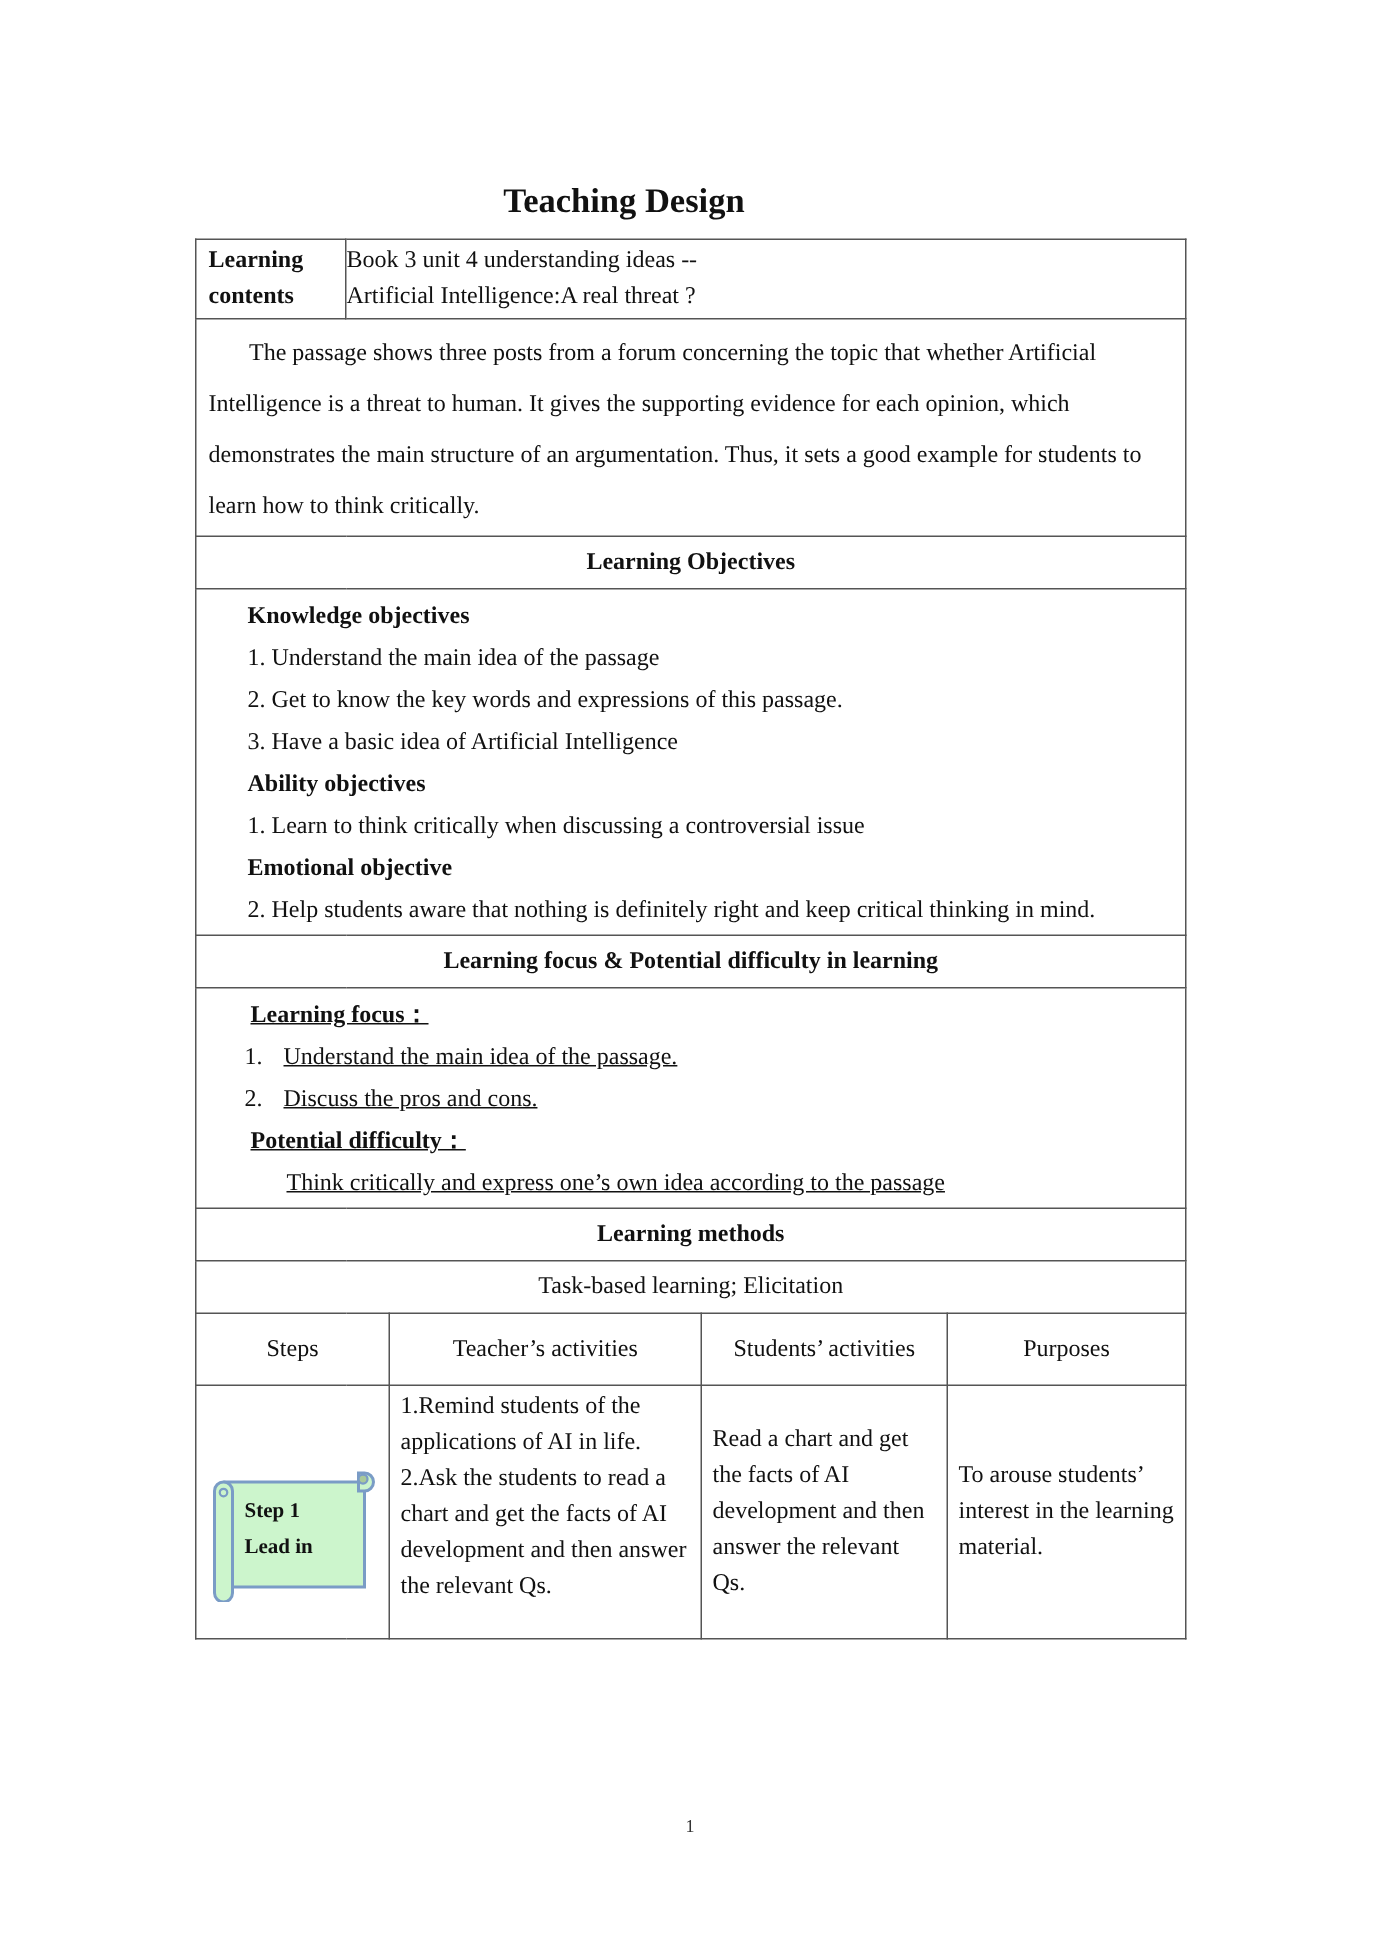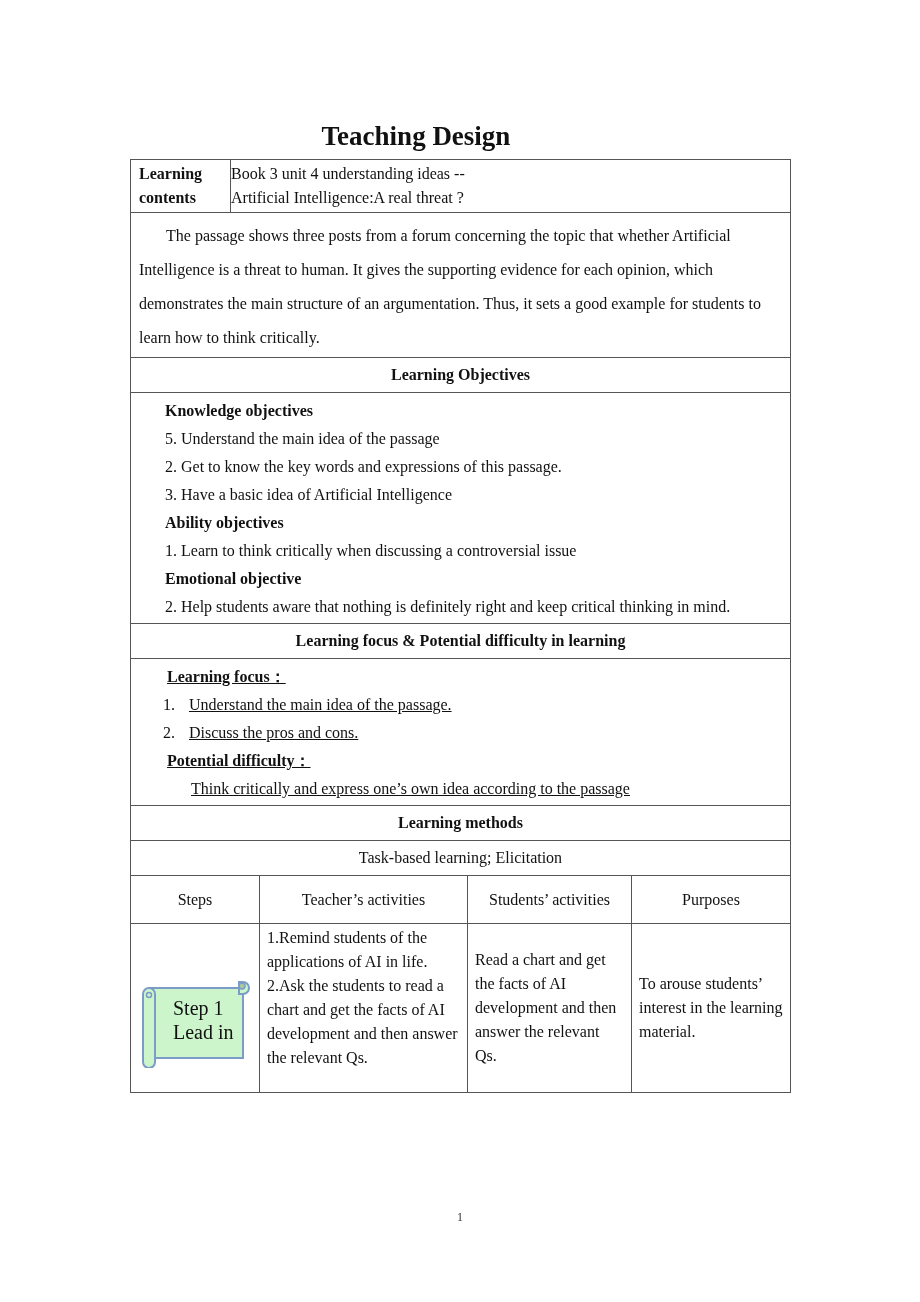--- a/index.html
+++ b/index.html
@@ -1,36 +1,36 @@
 <!DOCTYPE html>
 <html><head>
 <meta charset="utf-8">
 <style>
   html, body { margin: 0; padding: 0; background: #ffffff; }
   body { width: 920px; height: 1302px; position: relative; font-family: "Liberation Serif", "DejaVu Serif", serif; color: #111; overflow: hidden; }
-  .title { position: absolute; top: 121px; left: 0; width: 832px; text-align: center; font-size: 27px; font-weight: bold; }
+  .title { position: absolute; top: 121px; left: 0; width: 832px; text-align: center; font-size: 23px; font-weight: bold; }
   .tbl { position: absolute; left: 130px; top: 159px; width: 660px; border-collapse: collapse; table-layout: fixed; font-size: 16px; }
   .tbl td { border: 1px solid #555; padding: 0; vertical-align: middle; }
   .b { font-weight: bold; }
   .lc { padding: 2px 8px !important; line-height: 24px; font-weight: bold; }
   .topic { text-align: left; line-height: 24px; }
   .sect { text-align: center; font-weight: bold; height: 34px; }
   .para { padding: 6px 8px 2px 8px !important; line-height: 34px; text-indent: 27px; }
   .obj { padding: 4px 8px 2px 34px !important; line-height: 28px; }
   .focus { padding: 4px 8px 2px 36px !important; line-height: 28px; text-decoration: underline; }
   .focus .num { display: inline-block; width: 26px; margin-left: -4px; }
   .focus .ind { padding-left: 24px; }
   .methods { text-align: center; height: 34px; }
   .proc { text-align: center; font-weight: bold; height: 60px; }
   .hdr td { height: 47px; text-align: center; }
   .step-row td { vertical-align: top; }
   .cell { padding: 2px 7px; line-height: 24px; }
   .scroll-wrap { position: relative; height: 168px; }
   .scroll { position: absolute; left: 8px; top: 52px; width: 112px; height: 92px; }
-  .scroll-text { position: absolute; left: 42px; top: 72px; font-weight: normal; line-height: 24px; font-size: 20px; }
+  .scroll-text { position: absolute; left: 32px; top: 72px; font-weight: bold; line-height: 24px; font-size: 14px; }
   .pagenum { position: absolute; top: 1210px; left: 0; width: 920px; text-align: center; font-size: 12px; color: #333; }
 </style>
 </head>
 <body>
 
 <div class="title">Teaching Design</div>
 
 <table class="tbl">
   <colgroup>
     <col style="width:100px">
@@ -52,21 +52,21 @@
   </tr>
   <tr>
     <td colspan="5" class="para">The passage shows three posts from a forum concerning the topic that whether Artificial Intelligence is a threat to human. It gives the supporting evidence for each opinion, which demonstrates the main structure of an argumentation. Thus, it sets a good example for students to learn how to think critically.</td>
   </tr>
   <tr>
     <td colspan="5" class="sect">Learning Objectives</td>
   </tr>
   <tr>
     <td colspan="5" class="obj">
       <div class="b">Knowledge objectives</div>
-      <div>5. Understand the main idea of the passage</div>
+      <div>1. Understand the main idea of the passage</div>
       <div>2. Get to know the key words and expressions of this passage.</div>
       <div>3. Have a basic idea of Artificial Intelligence</div>
       <div class="b">Ability objectives</div>
       <div>1. Learn to think critically when discussing a controversial issue</div>
       <div class="b">Emotional objective</div>
       <div>2. Help students aware that nothing is definitely right and keep critical thinking in mind.</div>
     </td>
   </tr>
   <tr>
     <td colspan="5" class="sect">Learning focus &amp; Potential difficulty in learning</td>

